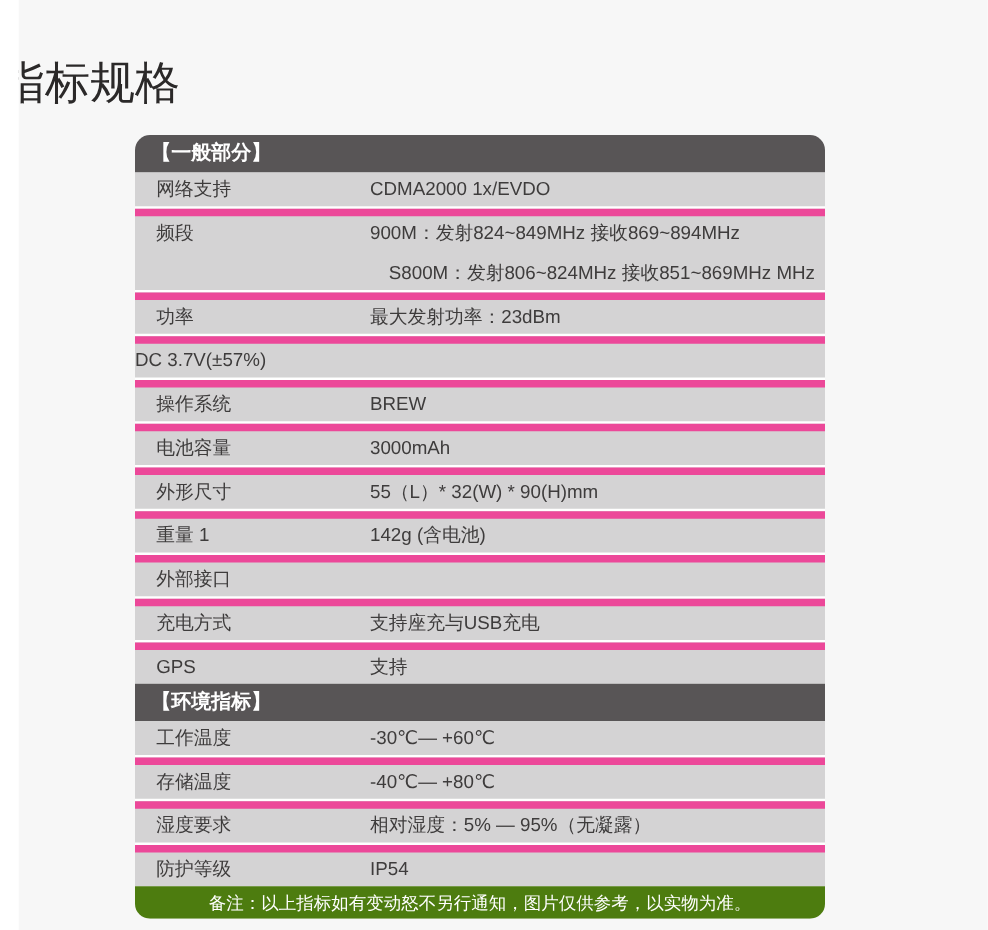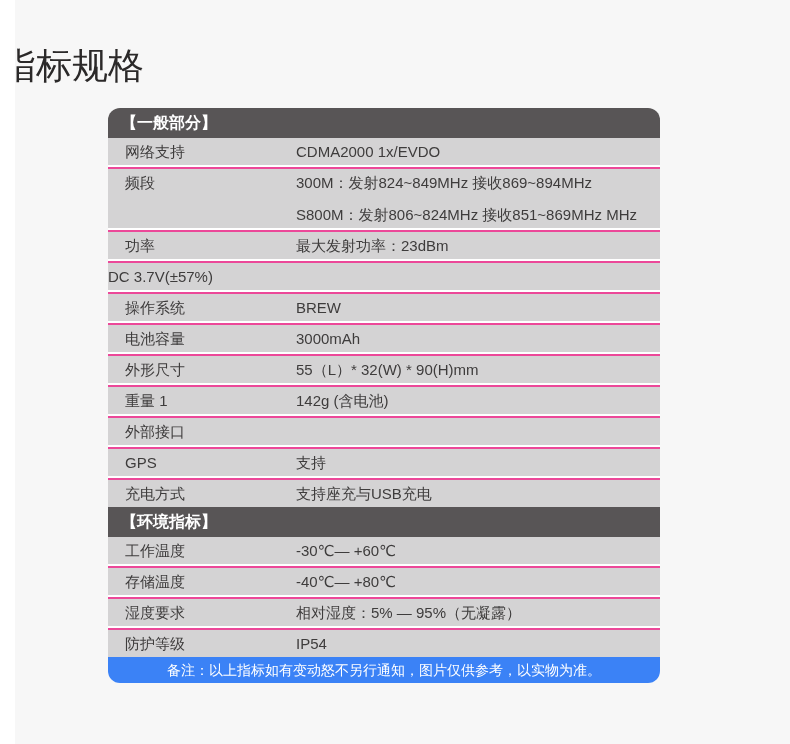--- a/index.html
+++ b/index.html
@@ -42,41 +42,41 @@
     box-sizing: border-box;
   }
   .row {
     display: flex;
     background: #d4d3d4;
     color: #3e3c3c;
     font-size: 15px;
   }
   .row.sep {
     margin-top: 2px;              
-    border-top: 2px solid #ec4899; 
+    border-top: 6px solid #ec4899; 
   }
   .label {
     width: 171px;
     flex-shrink: 0;
     padding-left: 17px;
     line-height: 27px;
     box-sizing: content-box;
   }
   .value {
     flex: 1;
     padding-right: 8px;
   }
   .vline {
     height: 27px;
     line-height: 27px;
     white-space: nowrap;
   }
-  .vline + .vline { margin-top: 5px; }
+  .vline + .vline { margin-top: 5px; text-align: right; }
   .table-footer {
-    background: #3b82f6;
+    background: #4d7c0f;
     color: #ffffff;
     text-align: center;
     font-size: 14px;
     height: 26px;
     line-height: 26px;
   }
 </style>
 </head>
 <body>
 
@@ -91,21 +91,21 @@
   <div class="row">
     <div class="label">网络支持</div>
     <div class="value">
       <div class="vline">CDMA2000 1x/EVDO</div>
     </div>
   </div>
 
   <div class="row sep">
     <div class="label">频段</div>
     <div class="value">
-      <div class="vline">300M：发射824~849MHz 接收869~894MHz</div>
+      <div class="vline">900M：发射824~849MHz 接收869~894MHz</div>
       <div class="vline">S800M：发射806~824MHz 接收851~869MHz MHz</div>
     </div>
   </div>
 
   <div class="row sep">
     <div class="label">功率</div>
     <div class="value">
       <div class="vline">最大发射功率：23dBm</div>
     </div>
   </div>
@@ -142,30 +142,30 @@
     <div class="value">
       <div class="vline">142g (含电池)</div>
     </div>
   </div>
 
   <div class="row sep">
     <div class="label">外部接口</div>
   </div>
 
   <div class="row sep">
-    <div class="label">GPS</div>
+    <div class="label">充电方式</div>
     <div class="value">
-      <div class="vline">支持</div>
+      <div class="vline">支持座充与USB充电</div>
     </div>
   </div>
 
   <div class="row sep">
-    <div class="label">充电方式</div>
+    <div class="label">GPS</div>
     <div class="value">
-      <div class="vline">支持座充与USB充电</div>
+      <div class="vline">支持</div>
     </div>
   </div>
 
   <div class="section-header">【环境指标】</div>
 
   <div class="row">
     <div class="label">工作温度</div>
     <div class="value">
       <div class="vline">-30℃— +60℃</div>
     </div>

